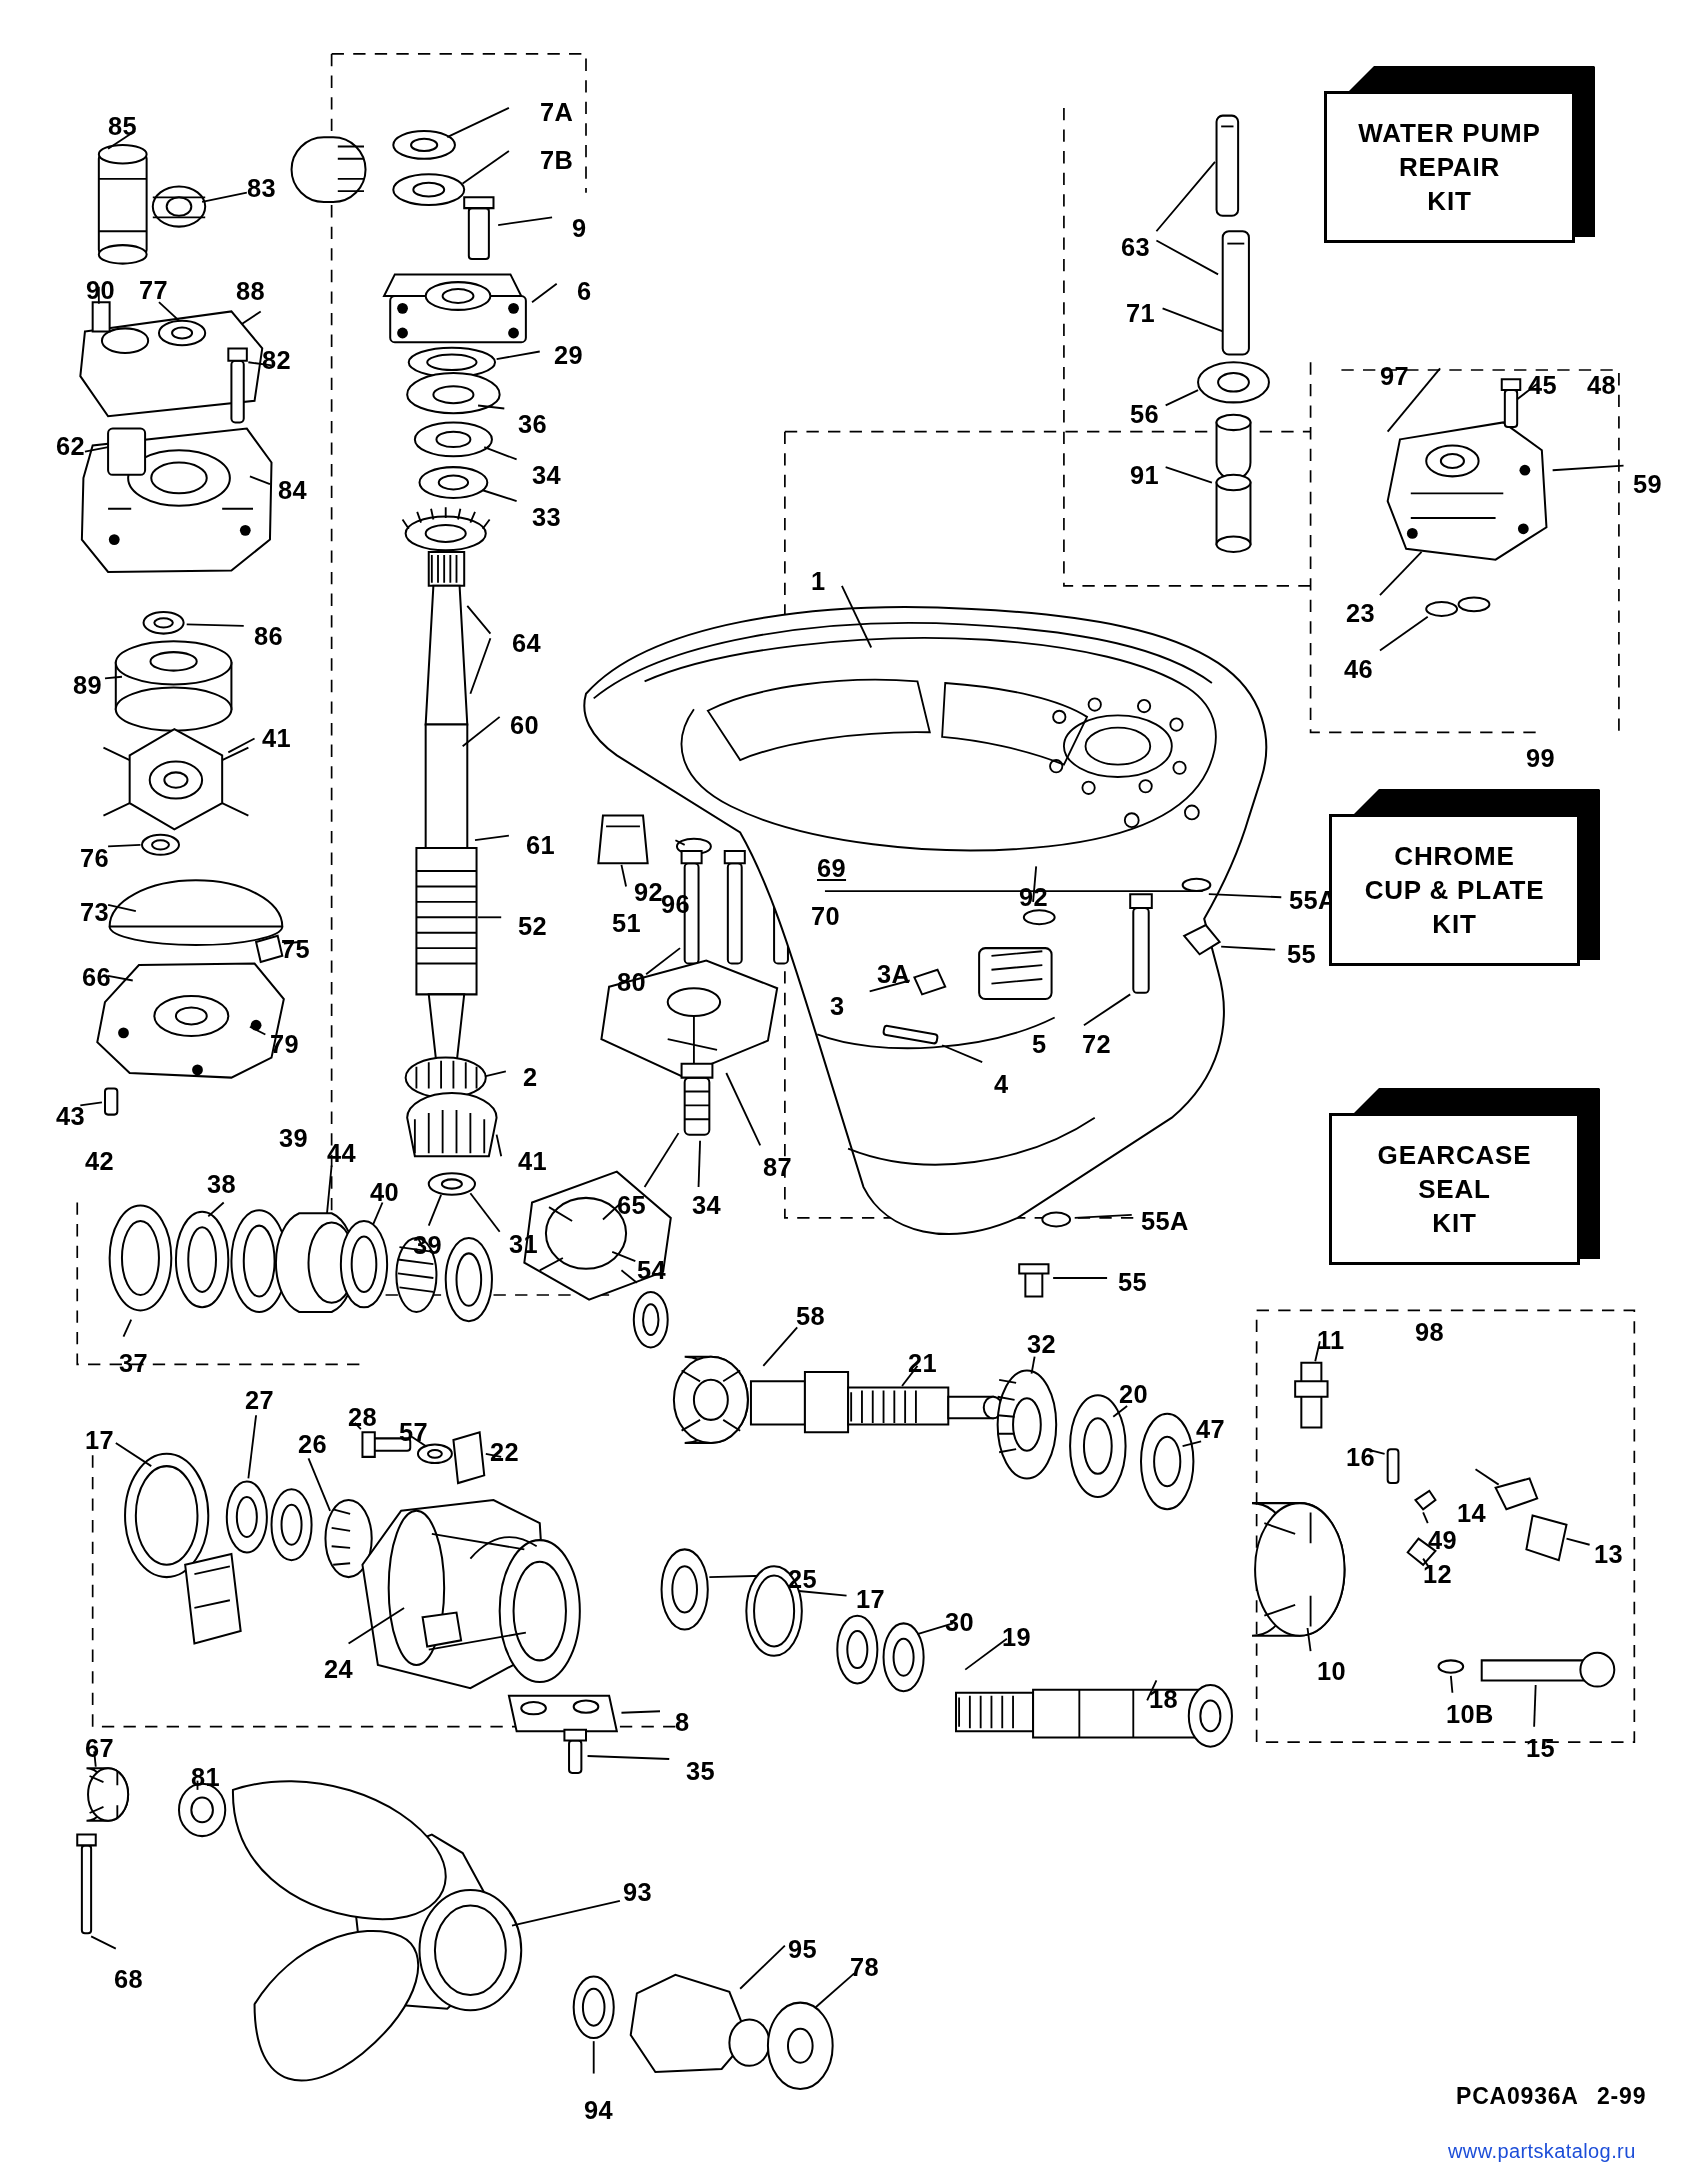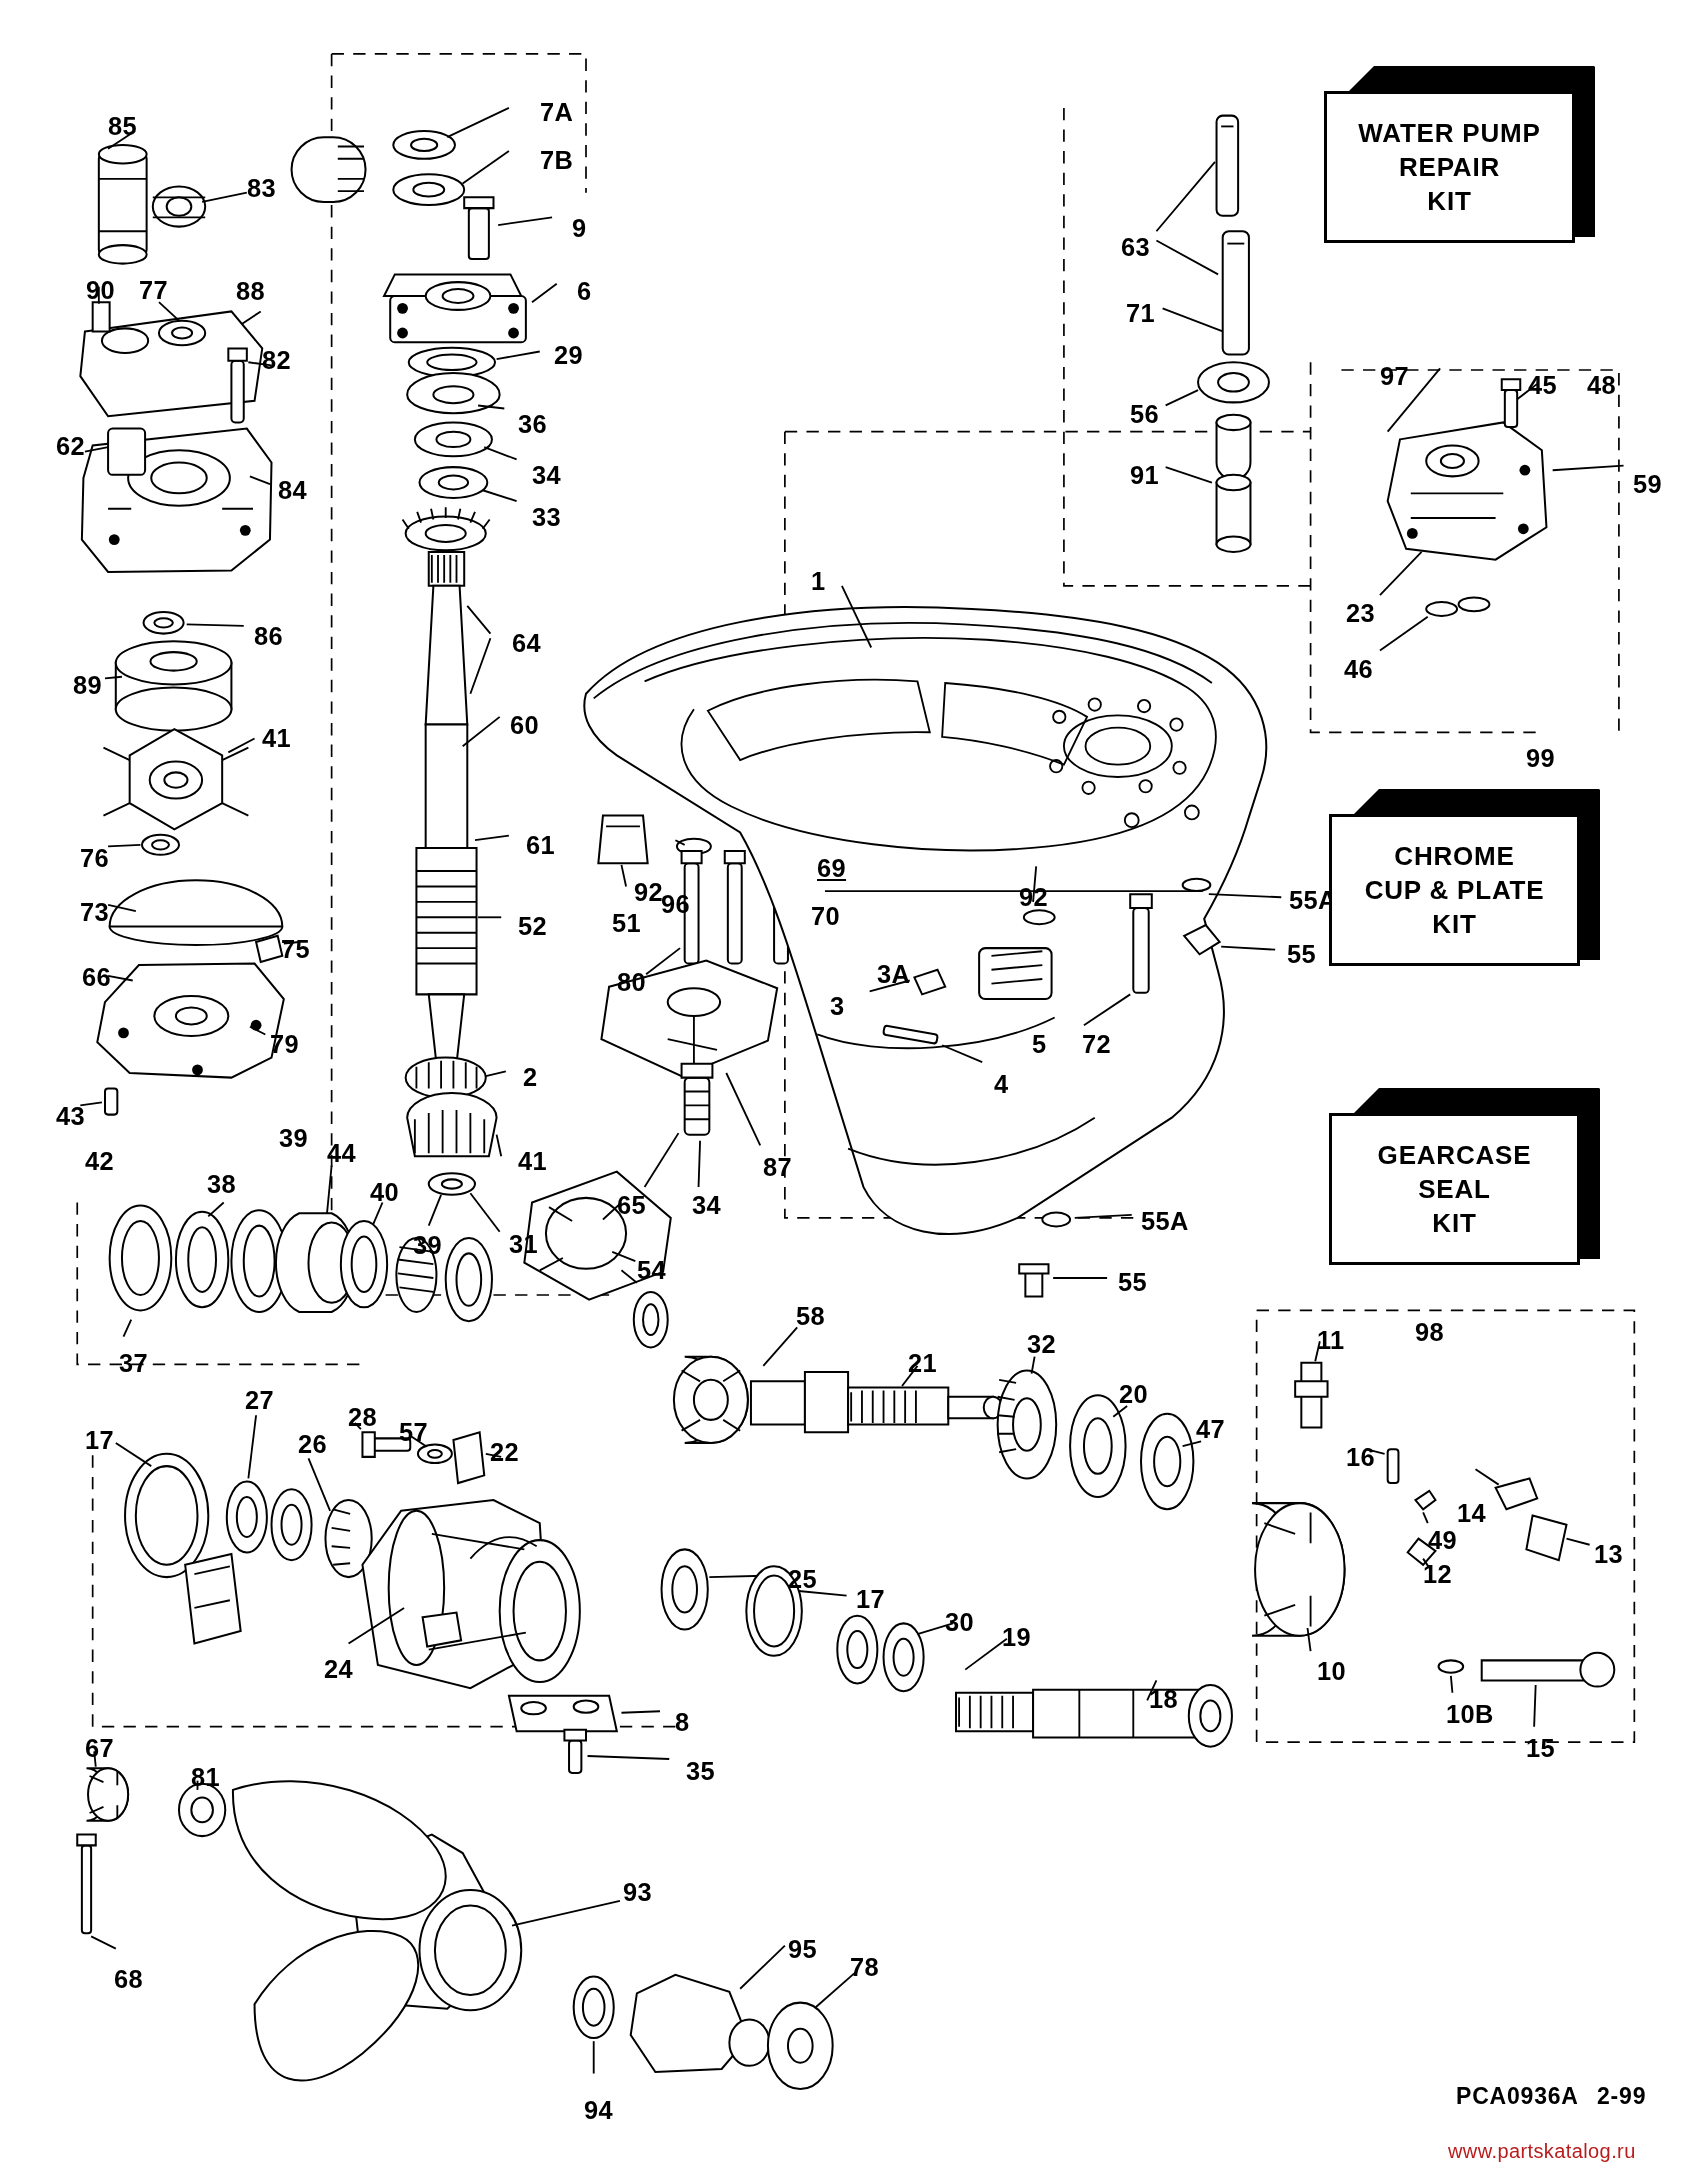--- a/index.html
+++ b/index.html
@@ -62,21 +62,21 @@
     position:absolute;
     font-family:"Liberation Sans", sans-serif;
     font-weight:bold;
     font-size:23px;
     letter-spacing:0.8px;
   }
   .watermark{
     position:absolute;
     font-family:"Liberation Sans", sans-serif;
     font-size:20px;
-    color:#b91c1c;
+    color:#1d4ed8;
     letter-spacing:0.4px;
   }
   svg.art{
     position:absolute;
     left:0;top:0;
     width:1690px;
     height:2183px;
     pointer-events:none;
   }
   .ln{stroke:#000;stroke-width:2.4;fill:none;}

